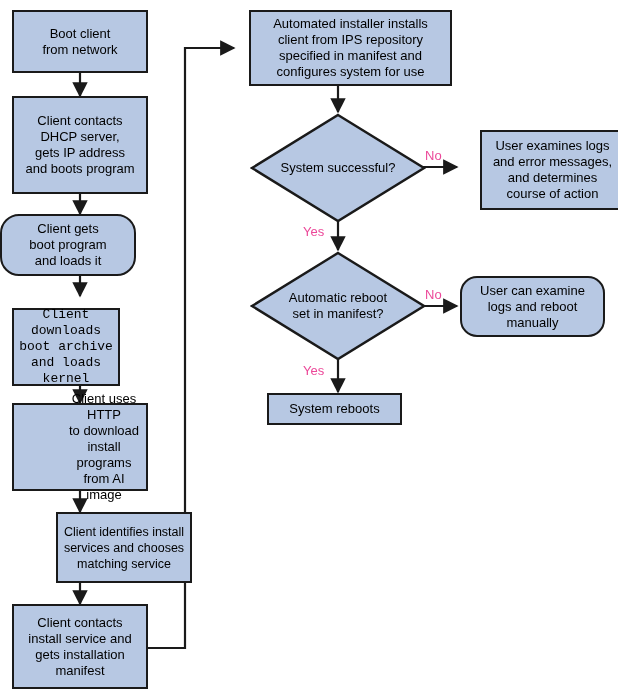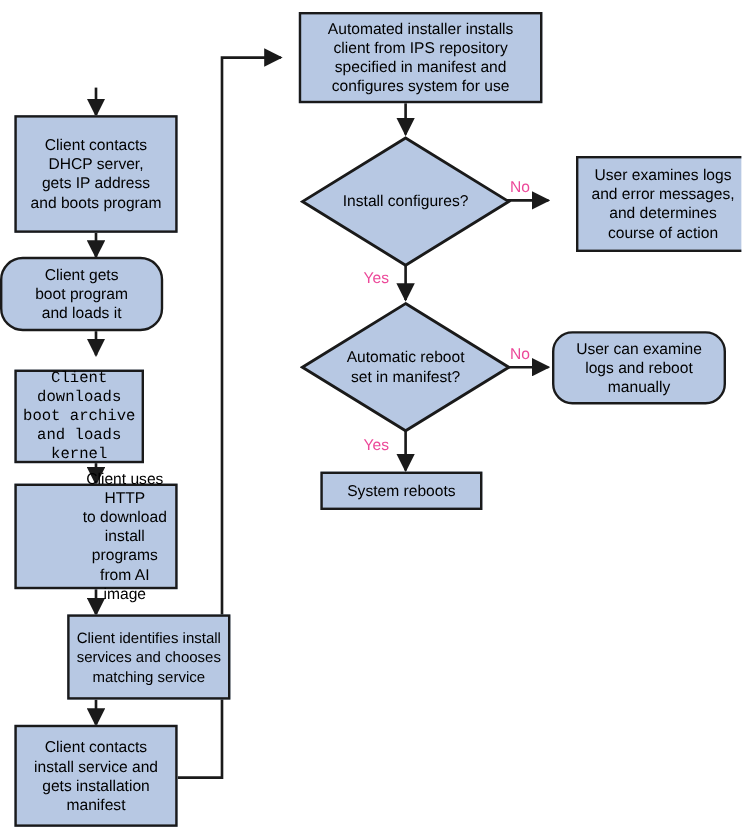--- a/index.html
+++ b/index.html
@@ -102,20 +102,23 @@
       <path d="M 80 583 L 80 604"></path>
       <path d="M 148 648 L 185 648 L 185 48 L 234 48"></path>
       <path d="M 338 86 L 338 112"></path>
       <path d="M 421 167 L 457 167"></path>
       <path d="M 338 221 L 338 250"></path>
       <path d="M 421 306 L 457 306"></path>
       <path d="M 338 359 L 338 392"></path>
     </g>
   </svg>
 
+  <div class="node proc" style="left:12px; top:10px; width:136px; height:63px;">
+    <span class="lbl">Boot client<br>from network</span>
+  </div>
 
   <div class="node proc" style="left:12px; top:96px; width:136px; height:98px;">
     <span class="lbl">Client contacts<br>DHCP server,<br>gets IP address<br>and boots program</span>
   </div>
 
   <div class="node proc" style="left:0; top:214px; width:136px; height:62px;border-radius:19px;">
     <span class="lbl">Client gets<br>boot program<br>and loads it</span>
   </div>
 
   <div class="node proc" style="left:12px; top:308px; width:108px; height:78px;font-family:Liberation Mono, monospace;">
@@ -135,21 +138,21 @@
   </div>
 
   <div class="node proc" style="left:249px; top:10px; width:203px; height:76px;">
     <span class="lbl">Automated installer installs<br>client from IPS repository<br>specified in manifest and<br>configures system for use</span>
   </div>
 
   <div class="diamond-wrap" style="left:250px; top:113px; width:176px; height:110px;">
     <svg width="176" height="110" viewBox="0 0 176 110" xmlns="http://www.w3.org/2000/svg">
       <polygon points="88,2 174,55 88,108 2,55" fill="#b7c8e3" stroke="#1a1a1a" stroke-width="2.4" stroke-linejoin="miter"></polygon>
     </svg>
-    <span class="lbl">Install configures?</span>
+    <span class="lbl">System successful?</span>
   </div>
 
   <div class="node proc" style="left:480px; top:130px; width:145px; height:80px;">
     <span class="lbl">User examines logs<br>and error messages,<br>and determines<br>course of action</span>
   </div>
 
   <div class="diamond-wrap" style="left:250px; top:251px; width:176px; height:110px;">
     <svg width="176" height="110" viewBox="0 0 176 110" xmlns="http://www.w3.org/2000/svg">
       <polygon points="88,2 174,55 88,108 2,55" fill="#b7c8e3" stroke="#1a1a1a" stroke-width="2.4" stroke-linejoin="miter"></polygon>
     </svg>

